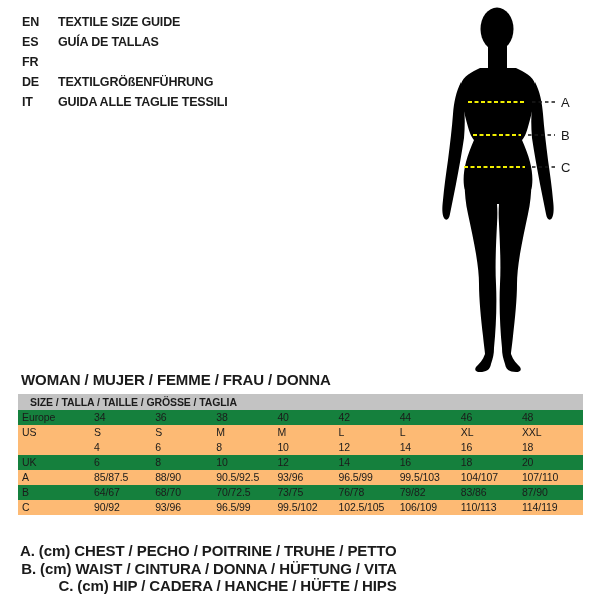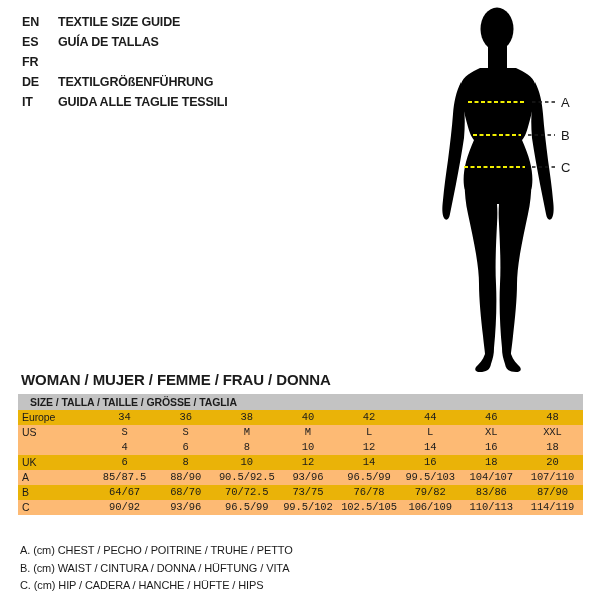--- a/index.html
+++ b/index.html
@@ -17,28 +17,28 @@
 
   
   .figure-wrap{left:428px;top:4px;width:150px;height:372px;}
 
   
   .section-title{left:21px;top:371px;font-size:15px;font-weight:bold;letter-spacing:-0.1px;}
 
   
   .size-table{left:18px;top:394px;width:565px;font-size:10.5px;letter-spacing:-0.1px;}
   .thead{height:16px;line-height:16px;background:#c3c3c3;padding-left:12px;font-weight:bold;font-size:10.5px;}
-  .trow{display:flex;height:15px;line-height:15px;background:#eab308;}
+  .trow{display:flex;height:15px;line-height:15px;background:#15803d;}
   .trow.shaded{background:#fdba74;}
   .tlabel{flex:0 0 72px;padding-left:4px;text-align:left;}
-  .tcell{flex:1 1 0;text-align:center;font-family:Liberation Mono, monospace;}
+  .tcell{flex:1 1 0;}
 
   
   .legend{left:20px;top:542px;}
-  .legend-line{height:17.5px;line-height:17.5px;font-size:11px;font-weight:normal;letter-spacing:-0.1px;white-space:nowrap;}
+  .legend-line{height:17.5px;line-height:17.5px;font-size:15px;font-weight:bold;letter-spacing:-0.1px;white-space:nowrap;text-align:right;}
 </style>
 </head>
 <body>
 
 <div class="abs lang-list">
     <div class="lang-row">
       <span class="lang-code">EN</span>
       <span class="lang-label">TEXTILE SIZE GUIDE</span>
     </div>
     <div class="lang-row">

